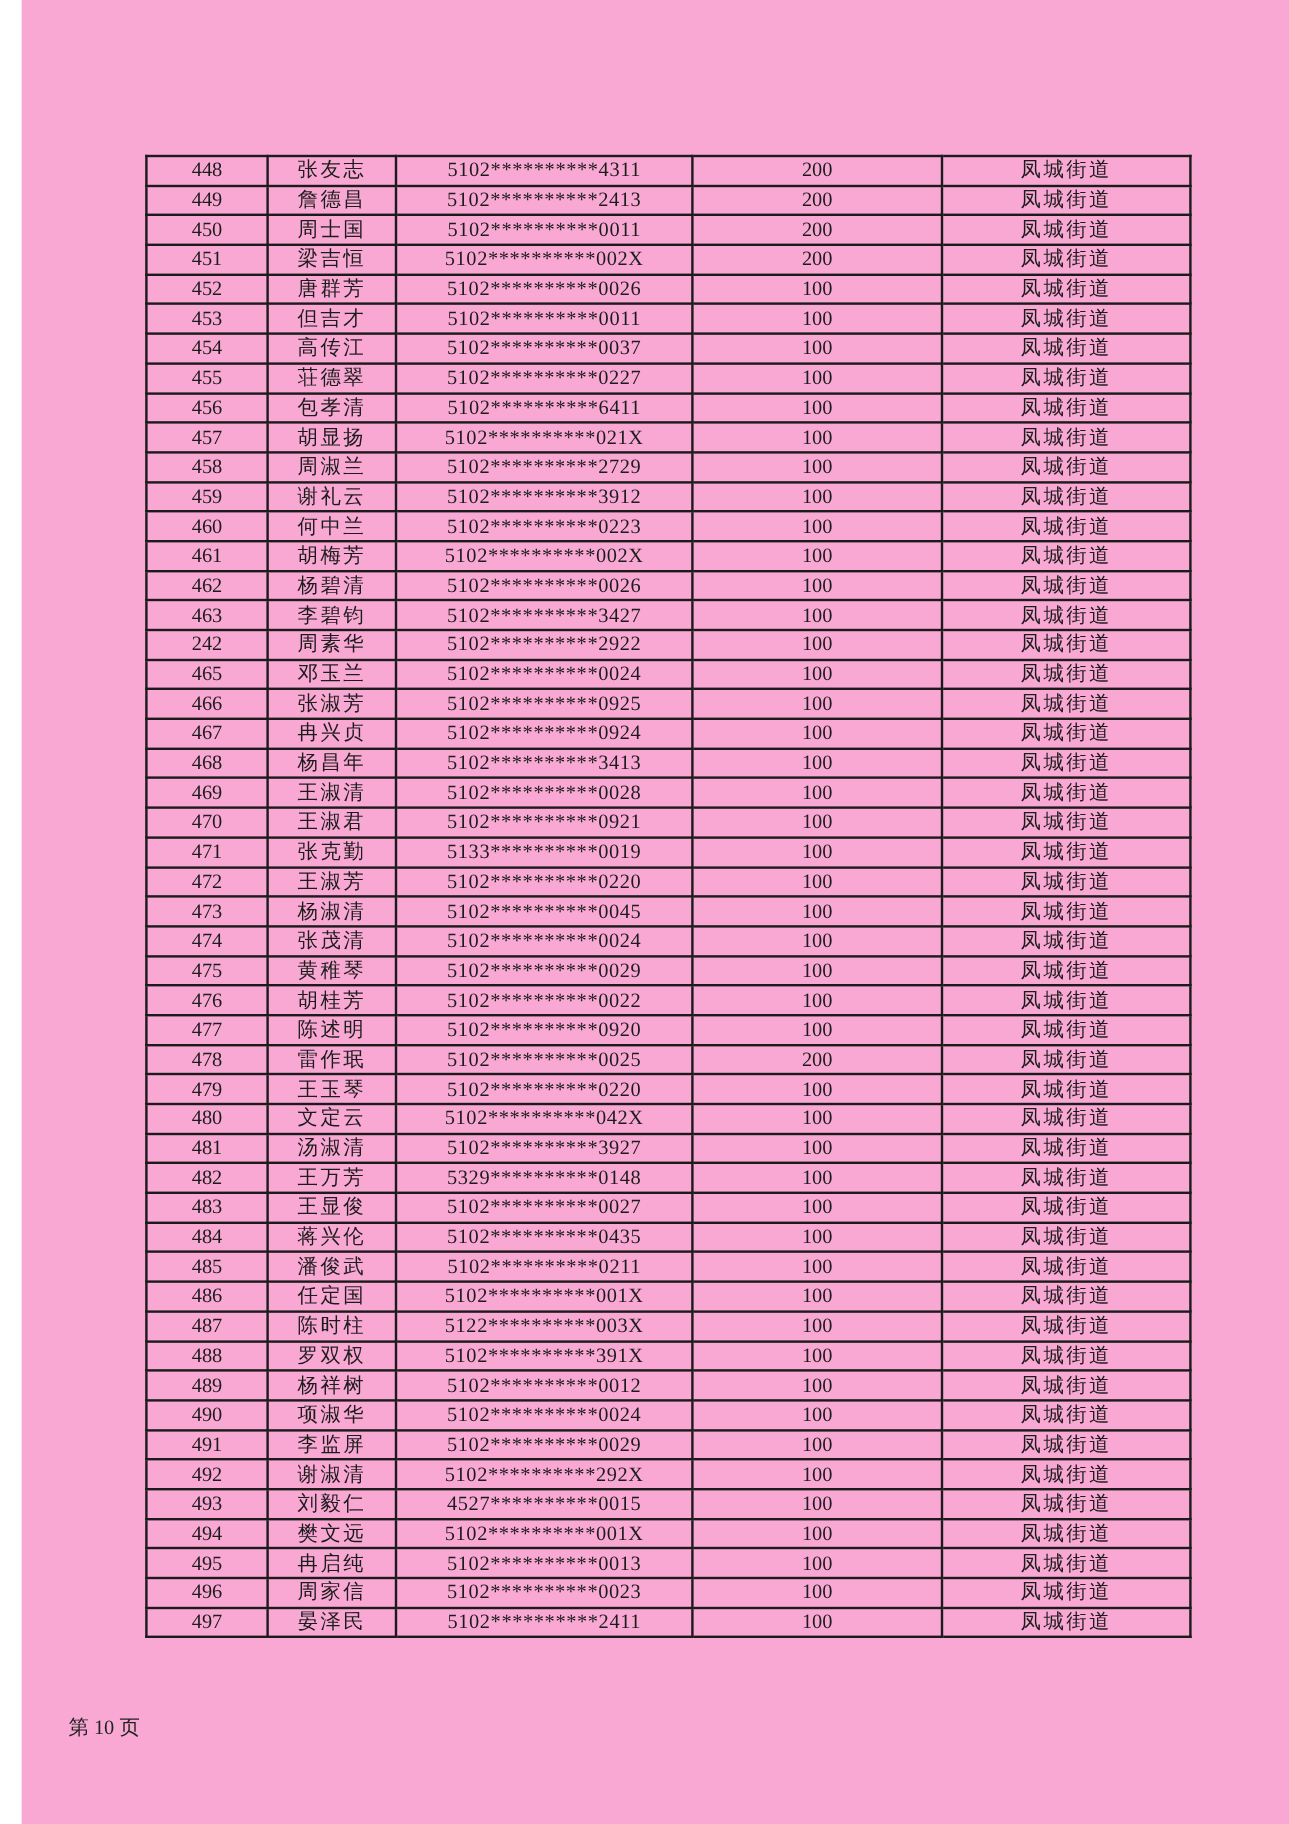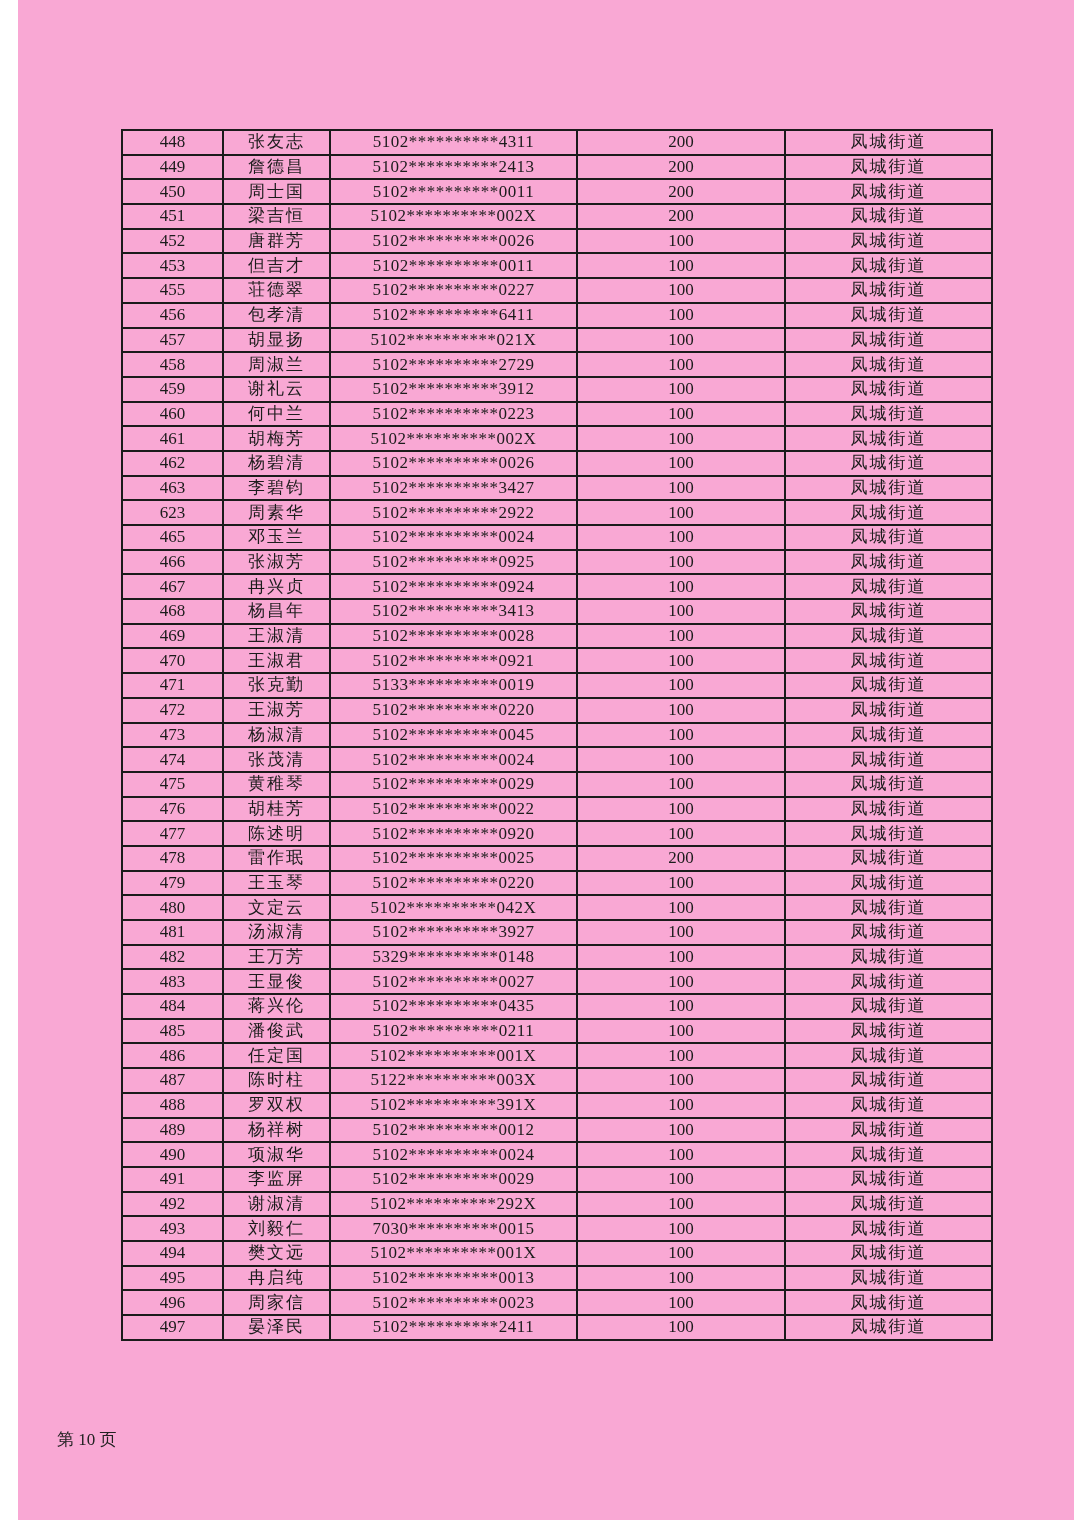--- a/index.html
+++ b/index.html
@@ -98,20 +98,27 @@
           <td class="col-district">凤城街道</td>
         </tr>
         <tr>
           <td class="col-no">453</td>
           <td class="col-name">但吉才</td>
           <td class="col-id_masked">5102**********0011</td>
           <td class="col-amount">100</td>
           <td class="col-district">凤城街道</td>
         </tr>
         <tr>
+          <td class="col-no">454</td>
+          <td class="col-name">高传江</td>
+          <td class="col-id_masked">5102**********0037</td>
+          <td class="col-amount">100</td>
+          <td class="col-district">凤城街道</td>
+        </tr>
+        <tr>
           <td class="col-no">455</td>
           <td class="col-name">荘德翠</td>
           <td class="col-id_masked">5102**********0227</td>
           <td class="col-amount">100</td>
           <td class="col-district">凤城街道</td>
         </tr>
         <tr>
           <td class="col-no">456</td>
           <td class="col-name">包孝清</td>
           <td class="col-id_masked">5102**********6411</td>
@@ -161,21 +168,21 @@
           <td class="col-district">凤城街道</td>
         </tr>
         <tr>
           <td class="col-no">463</td>
           <td class="col-name">李碧钧</td>
           <td class="col-id_masked">5102**********3427</td>
           <td class="col-amount">100</td>
           <td class="col-district">凤城街道</td>
         </tr>
         <tr>
-          <td class="col-no">623</td>
+          <td class="col-no">242</td>
           <td class="col-name">周素华</td>
           <td class="col-id_masked">5102**********2922</td>
           <td class="col-amount">100</td>
           <td class="col-district">凤城街道</td>
         </tr>
         <tr>
           <td class="col-no">465</td>
           <td class="col-name">邓玉兰</td>
           <td class="col-id_masked">5102**********0024</td>
           <td class="col-amount">100</td>
@@ -366,21 +373,21 @@
         <tr>
           <td class="col-no">492</td>
           <td class="col-name">谢淑清</td>
           <td class="col-id_masked">5102**********292X</td>
           <td class="col-amount">100</td>
           <td class="col-district">凤城街道</td>
         </tr>
         <tr>
           <td class="col-no">493</td>
           <td class="col-name">刘毅仁</td>
-          <td class="col-id_masked">7030**********0015</td>
+          <td class="col-id_masked">4527**********0015</td>
           <td class="col-amount">100</td>
           <td class="col-district">凤城街道</td>
         </tr>
         <tr>
           <td class="col-no">494</td>
           <td class="col-name">樊文远</td>
           <td class="col-id_masked">5102**********001X</td>
           <td class="col-amount">100</td>
           <td class="col-district">凤城街道</td>
         </tr>

